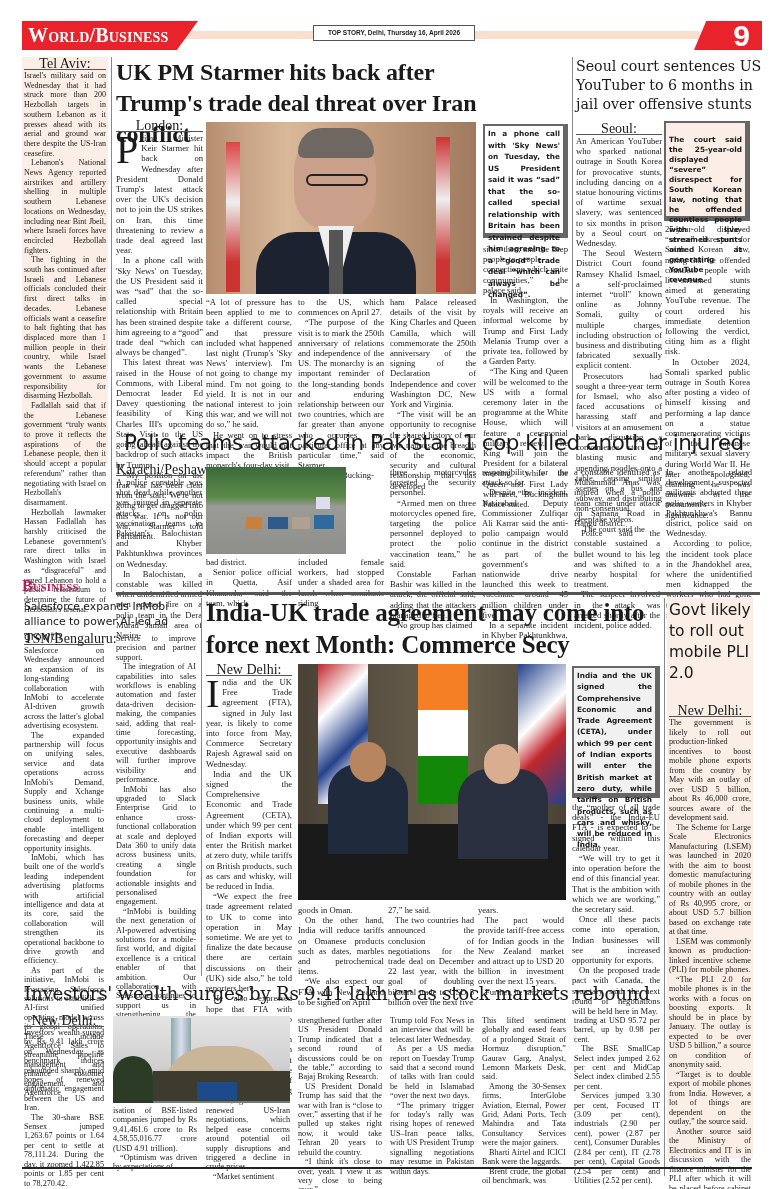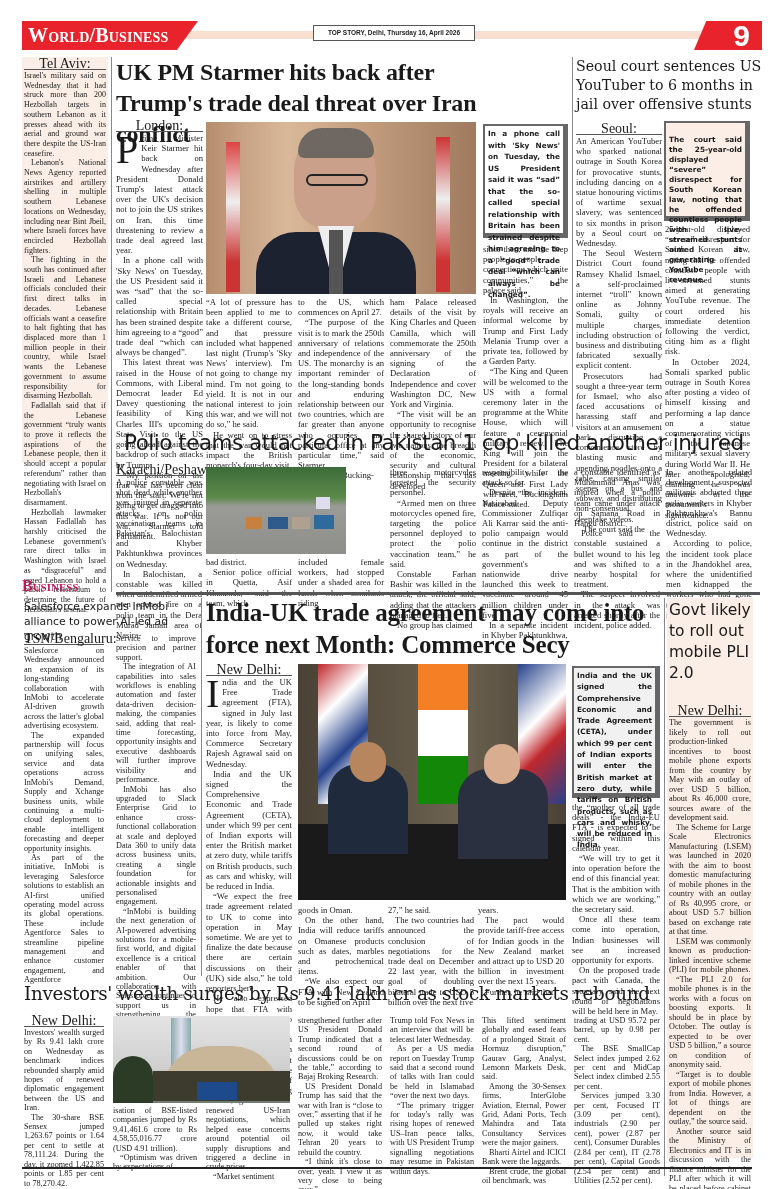--- a/index.html
+++ b/index.html
@@ -138,20 +138,21 @@
 </div>
 <div class="hr" style="left:116px;top:592px;width:644px"></div>
 
 <div class="abs" style="left:22px;top:577px;color:#be185d;font-family:'Liberation Serif',serif;font-weight:bold;font-size:16px;font-variant:small-caps;">Business</div>
 
 <div class="abs" style="left:24px;top:599px;width:172px;font-family:'DejaVu Sans',sans-serif;font-size:10.8px;line-height:15px;">Salesforce expands InMobi alliance to power AI-led ad growth</div>
 <div class="abs txt" style="left:24px;top:634px;width:80px;font-size:8.2px;line-height:9.4px">
   <div class="dl">TSN/Bengaluru:</div>
   <p class="ni">Salesforce on Wednesday announced an expansion of its long-standing collaboration with InMobi to accelerate AI-driven growth across the latter's global advertising ecosystem.</p>
   <p>The expanded partnership will focus on unifying sales, service and data operations across InMobi's Demand, Supply and Xchange business units, while continuing a multi-cloud deployment to enable intelligent forecasting and deeper opportunity insights.</p>
+  <p>InMobi, which has built one of the world's leading independent advertising platforms with artificial intelligence and data at its core, said the collaboration will strengthen its operational backbone to drive growth and efficiency.</p>
   <p>As part of the initiative, InMobi is leveraging Salesforce solutions to establish an AI-first unified operating model across its global operations. These include Agentforce Sales to streamline pipeline management and enhance customer engagement, and Agentforce</p>
 </div>
 <div class="abs txt" style="left:116px;top:634px;width:80px;font-size:8.2px;line-height:9.4px">
   <p class="ni">Service to improve precision and partner support.</p>
   <p>The integration of AI capabilities into sales workflows is enabling automation and faster data-driven decision-making, the companies said, adding that real-time forecasting, opportunity insights and executive dashboards will further improve visibility and performance.</p>
   <p>InMobi has also upgraded to Slack Enterprise Grid to enhance cross-functional collaboration at scale and deployed Data 360 to unify data across business units, creating a single foundation for actionable insights and personalised engagement.</p>
   <p>“InMobi is building the next generation of AI-powered advertising solutions for a mobile-first world, and digital excellence is a critical enabler of that ambition. Our collaboration with Salesforce continues to support us in strengthening the operational backbone required to execute this vision with speed and precision,” InMobi Senior Vice President and CIO Raman Srinivasan said.</p>
 </div>
 <div class="vr" style="left:201px;top:598px;height:378px"></div>
 
@@ -185,33 +186,33 @@
   <p>The two countries had announced the conclusion of negotiations for the trade deal on December 22 last year, with the goal of doubling bilateral trade to USD 5 billion over the next five</p>
 </div>
 <div class="abs txt" style="left:478px;top:905px;width:86px;">
   <p class="ni">years.</p>
   <p>The pact would provide tariff-free access for Indian goods in the New Zealand market and attract up to USD 20 billion in investment over the next 15 years.</p>
   <p>Further, he said that</p>
 </div>
 <div class="abs txt" style="left:572px;top:802px;width:88px;">
   <p class="ni">the “mother of all trade deals” - the India-EU FTA - is expected to be signed within this calendar year.</p>
   <p>“We will try to get it into operation before the end of this financial year. That is the ambition with which we are working,” the secretary said.</p>
-  <p>Once all these team come into operation, Indian businesses will see an increased opportunity for exports.</p>
+  <p>Once all these pacts come into operation, Indian businesses will see an increased opportunity for exports.</p>
   <p>On the proposed trade pact with Canada, the secretary said the next round of negotiations will be held here in May.</p>
 </div>
 <div class="vr" style="left:664px;top:598px;height:578px"></div>
 
 <div class="abs pink" style="left:667px;top:598px;width:86px;height:560px;padding:2px 2px 0">
   <div style="font-family:'DejaVu Sans',sans-serif;font-size:15.5px;line-height:21px;margin-bottom:22px;">Govt likely to roll out mobile PLI 2.0</div>
   <div class="dl">New Delhi:</div>
   <div class="txt" style="font-size:8.2px;line-height:9.5px">
     <p class="ni">The government is likely to roll out production-linked incentives to boost mobile phone exports from the country by May with an outlay of over USD 5 billion, about Rs 46,000 crore, sources aware of the development said.</p>
     <p>The Scheme for Large Scale Electronics Manufacturing (LSEM) was launched in 2020 with the aim to boost domestic manufacturing of mobile phones in the country with an outlay of Rs 40,995 crore, or about USD 5.7 billion based on exchange rate at that time.</p>
     <p>LSEM was commonly known as production-linked incentive scheme (PLI) for mobile phones.</p>
-    <p>“The PLI 2.0 for mobile phones is in the works with a focus on boosting exports. It should be in place by October. The outlay is expected to be over USD 5 billion,” a source on condition of anonymity said.</p>
+    <p>“The PLI 2.0 for mobile phones is in the works with a focus on boosting exports. It should be in place by January. The outlay is expected to be over USD 5 billion,” a source on condition of anonymity said.</p>
     <p>“Target is to double export of mobile phones from India. However, a lot of things are dependent on the outlay,” the source said.</p>
     <p>Another source said the Ministry of Electronics and IT is in discussion with the finance minister for the PLI after which it will be placed before cabinet for final approval.</p>
     <p>According to official data, smartphones worth Rs 2.62 lakh crore, about USD 28 billion, were exported in 2025 with Apple emerging as the poster boy of the scheme.</p>
   </div>
 </div>
 
 <div class="abs" style="left:24px;top:982px;width:640px;font-family:'DejaVu Serif',serif;font-size:18.3px;line-height:24px;letter-spacing:-0.3px">Investors' wealth surges by Rs 9.41 lakh cr as stock markets rebound</div>
 <div class="abs txt" style="left:24px;top:1016px;width:80px;font-size:8.2px;line-height:9.4px">
   <div class="dl">New Delhi:</div>
   <p class="ni">Investors' wealth surged by Rs 9.41 lakh crore on Wednesday as benchmark indices rebounded sharply amid hopes of renewed diplomatic engagement between the US and Iran.</p>

